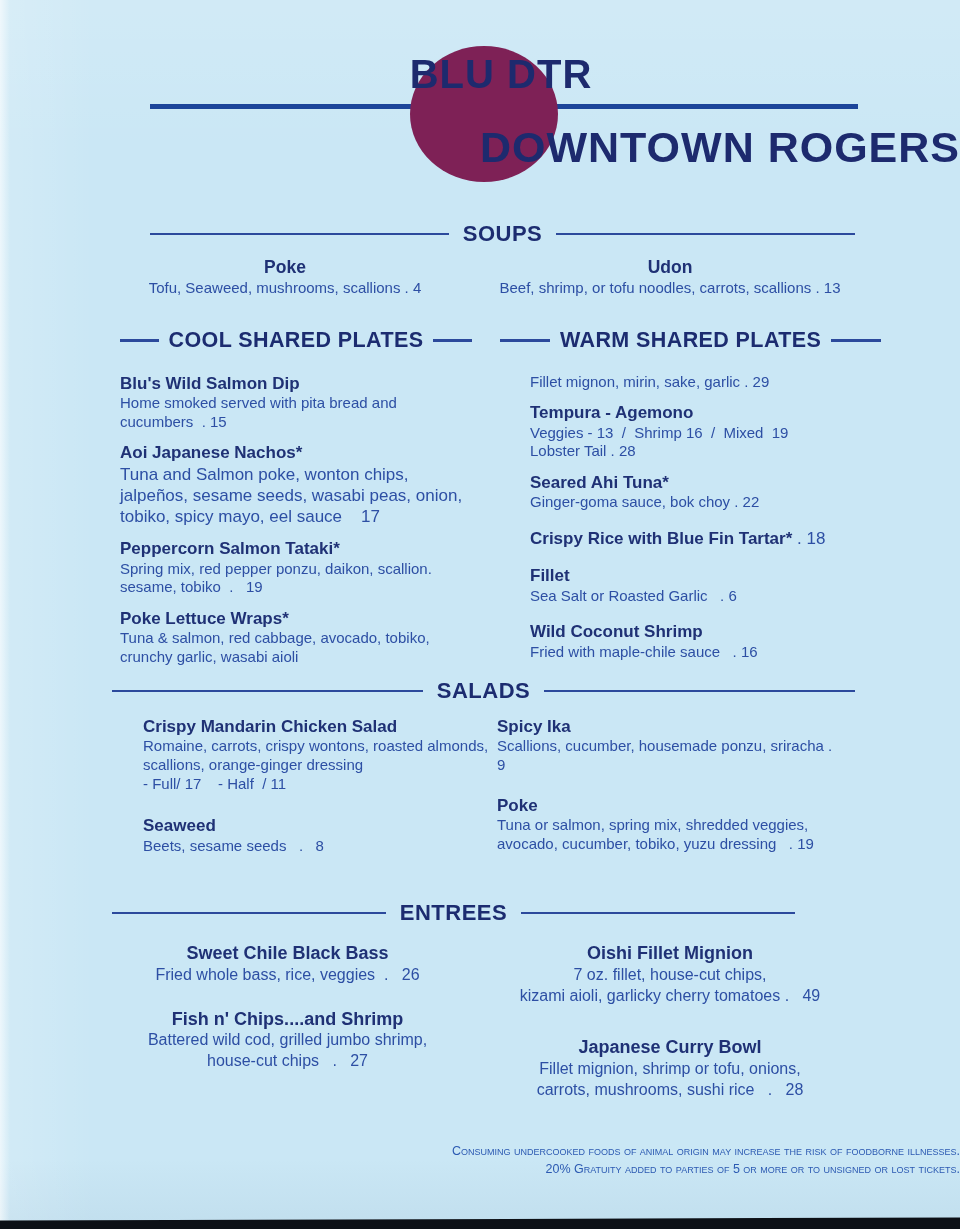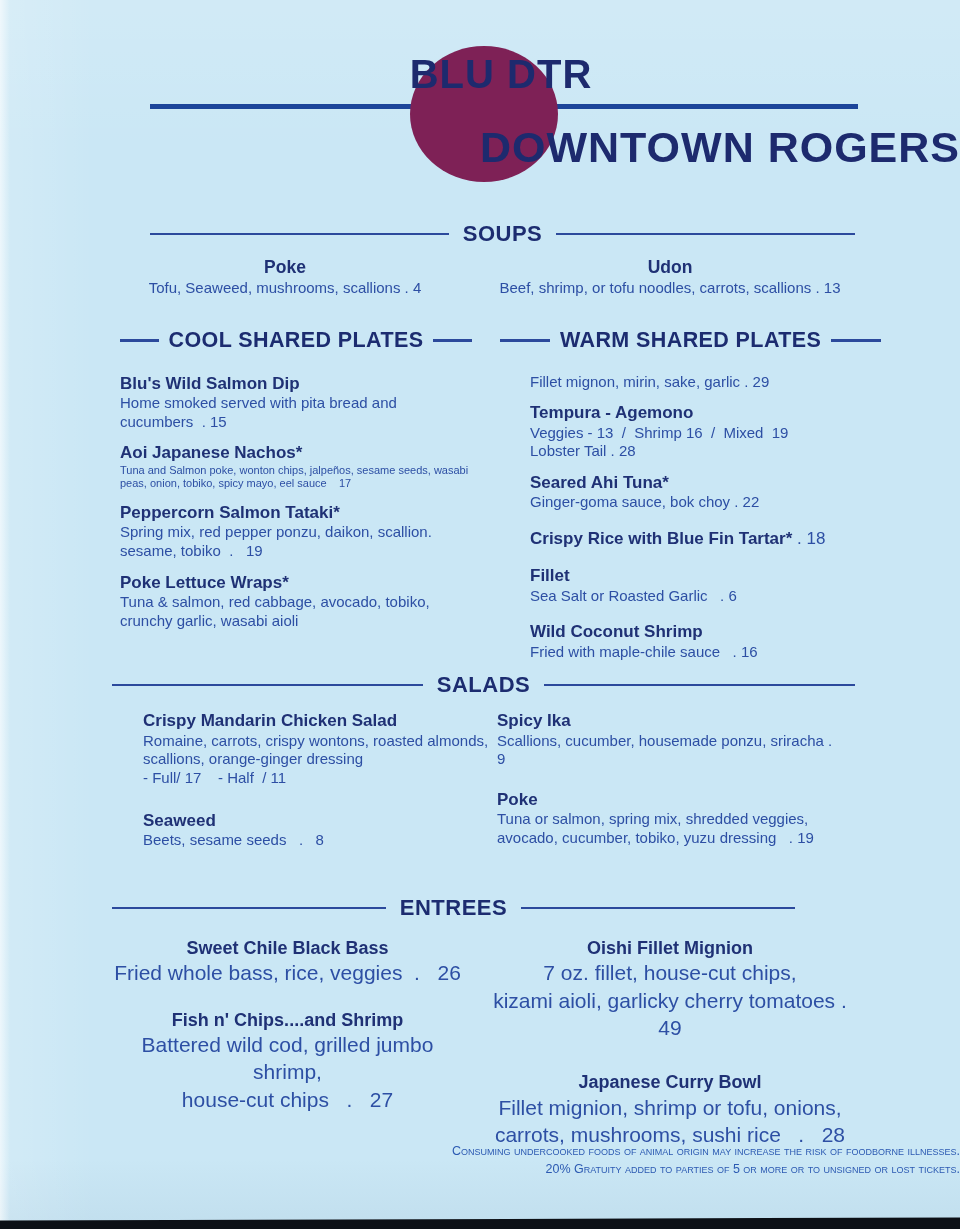--- a/index.html
+++ b/index.html
@@ -71,21 +71,21 @@
   .salads-row{display:flex; margin:12px 90px 0 143px;}
   .scol-left{width:352px;}
   .scol-right{width:340px; margin-left:2px;}
   .salads-row .item{margin-bottom:15px;}
   
   .entrees-row{display:flex; margin:16px 0 0 110px; text-align:center;}
   .ecol-left{width:355px;}
   .ecol-right{width:390px; margin-left:10px;}
   .entrees-row .item{margin-bottom:22px;}
   .entrees-row .iname{font-size:18px;}
-  .entrees-row .idesc{font-size:21px; line-height:1.3;}
+  .entrees-row .idesc{font-size:16px; line-height:1.3;}
   
   .footer{
     position:absolute; left:10px; right:0; bottom:50px; text-align:right;
     font-variant:small-caps; color:#2c5ab2; font-size:12.5px; line-height:1.5;
   }
   
   .bottom-bar{
     position:absolute; left:-4px; right:-4px; bottom:-3px; height:13px;
     background:#0c1016; transform:rotate(-0.18deg);
   }
@@ -126,21 +126,21 @@
         <span class="ctitle">COOL SHARED PLATES</span>
         <span class="dash"></span>
       </div>
       <div class="pitems">
         <div class="item">
           <div class="iname">Blu's Wild Salmon Dip</div>
           <div class="idesc">Home smoked served with pita bread and cucumbers  . 15</div>
         </div>
         <div class="item">
           <div class="iname">Aoi Japanese Nachos*</div>
-          <div class="idesc" style="font-size:11px">Tuna and Salmon poke, wonton chips, jalpeños, sesame seeds, wasabi peas, onion, tobiko, spicy mayo, eel sauce    17</div>
+          <div class="idesc" style="font-size:17px">Tuna and Salmon poke, wonton chips, jalpeños, sesame seeds, wasabi peas, onion, tobiko, spicy mayo, eel sauce    17</div>
         </div>
         <div class="item">
           <div class="iname">Peppercorn Salmon Tataki*</div>
           <div class="idesc">Spring mix, red pepper ponzu, daikon, scallion. sesame, tobiko  .   19</div>
         </div>
         <div class="item">
           <div class="iname">Poke Lettuce Wraps*</div>
           <div class="idesc">Tuna &amp; salmon, red cabbage, avocado, tobiko, crunchy garlic, wasabi aioli</div>
         </div>
       </div>

